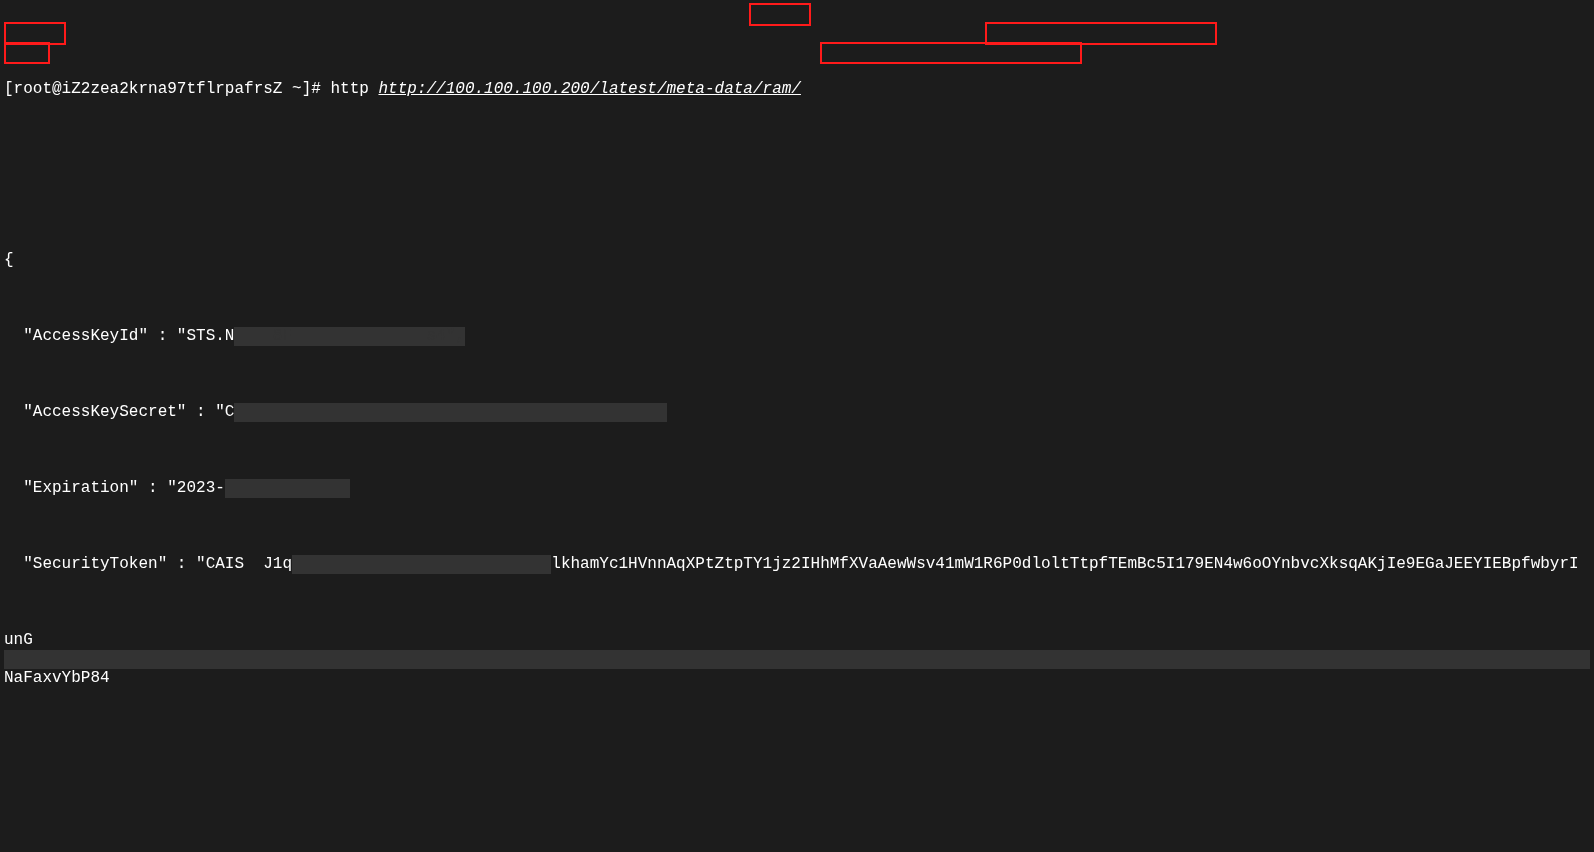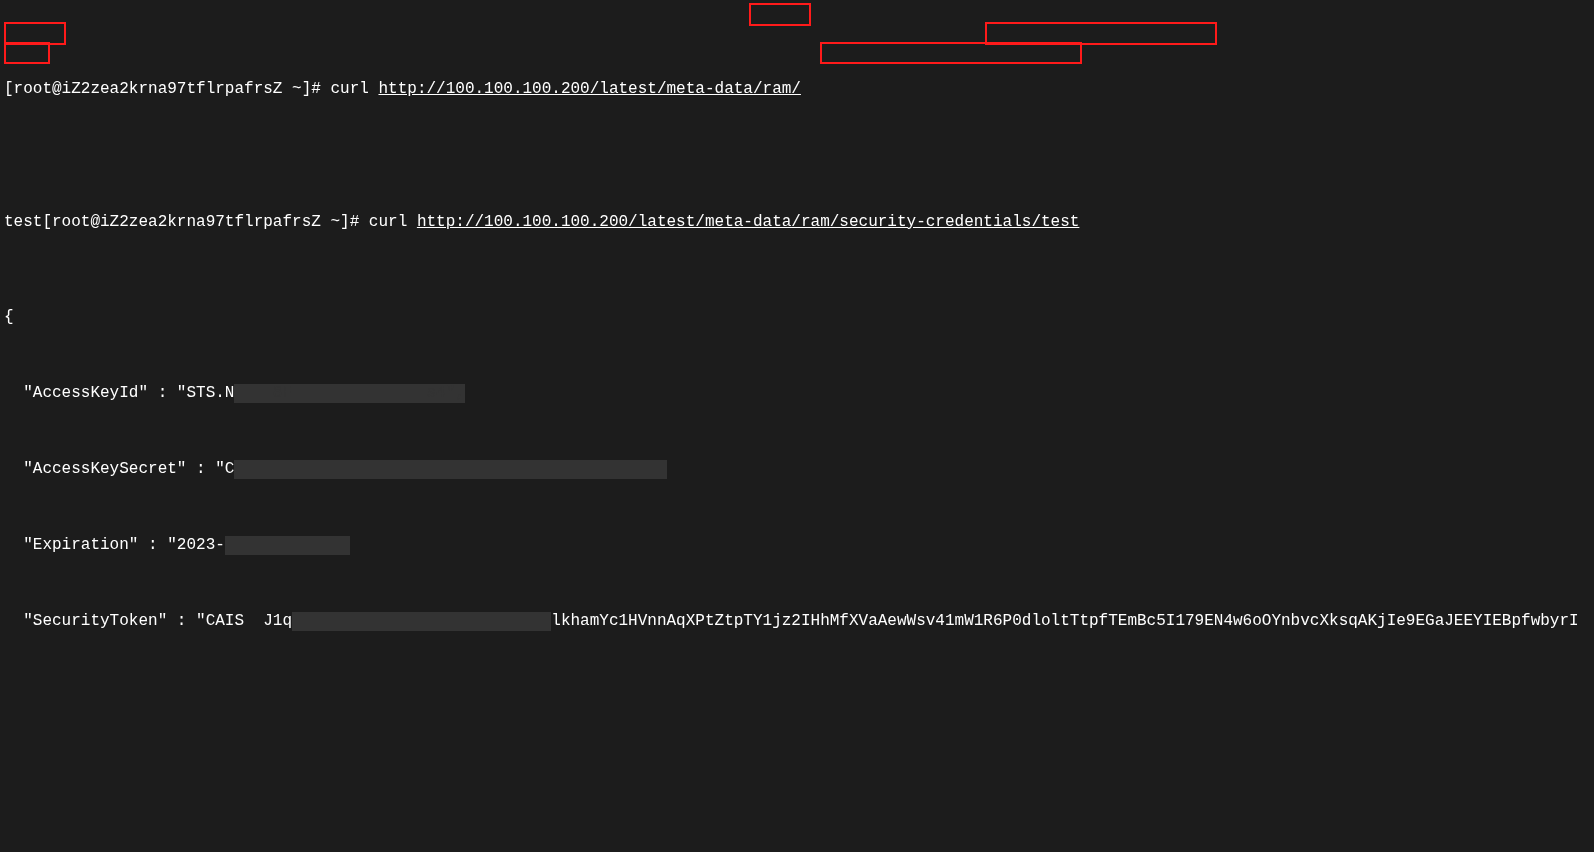--- a/index.html
+++ b/index.html
@@ -13,52 +13,52 @@
     line-height: 19px;
     color: #ffffff;
     overflow: hidden;
   }
   .terminal {
     position: relative;
     white-space: pre;
     padding: 4px 4px;
   }
   .line { white-space: pre-wrap; word-break: break-all; }
-  .url { text-decoration: underline; }
+  .url { text-decoration: underline; font-style: italic; }
   .redact { background:#333; color:#333; display:inline-block; }
   .highlight-box {
     position:absolute;
     border:2px solid #ff1a1a;
     pointer-events:none;
   }
 </style>
 </head>
 <body>
 
 <div class="terminal">
 
   
-  <div class="line"><span>[root@iZ2zea2krna97tflrpafrsZ ~]# curl </span><span class="url">http://100.100.100.200/latest/meta-data/ram/</span></div>
+  <div class="line"><span>[root@iZ2zea2krna97tflrpafrsZ ~]# http </span><span class="url">http://100.100.100.200/latest/meta-data/ram/</span></div>
 
   
 
   
-  <div class="line"><span>test[root@iZ2zea2krna97tflrpafrsZ ~]# curl </span><span class="url">http://100.100.100.200/latest/meta-data/ram/security-credentials/test</span></div>
 
   
   <div class="line">{</div>
 
   <div class="line"><span>  "AccessKeyId" : "STS.N</span><span class="redact">    8F</span><span class="redact">              s4",</span></div>
 
   <div class="line"><span>  "AccessKeySecret" : "C</span><span class="redact">                                             </span></div>
 
   <div class="line"><span>  "Expiration" : "2023-</span><span class="redact">             </span></div>
 
   <div class="line"><span>  "SecurityToken" : "CAIS  J1q</span><span class="redact">                           </span><span>lkhamYc1HVnnAqXPtZtpTY1jz2IHhMfXVaAewWsv41mW1R6P0dloltTtpfTEmBc5I179EN4w6oOYnbvcXksqAKjIe9EGaJEEYIEBpfwbyrI</span></div>
 
+  <div class="line"><span>unG</span><span class="redact">                                                                                                                                                                                     </span><span>NaFaxvYbP84</span></div>
 
   
 
   
 
   
 
   
 
   

